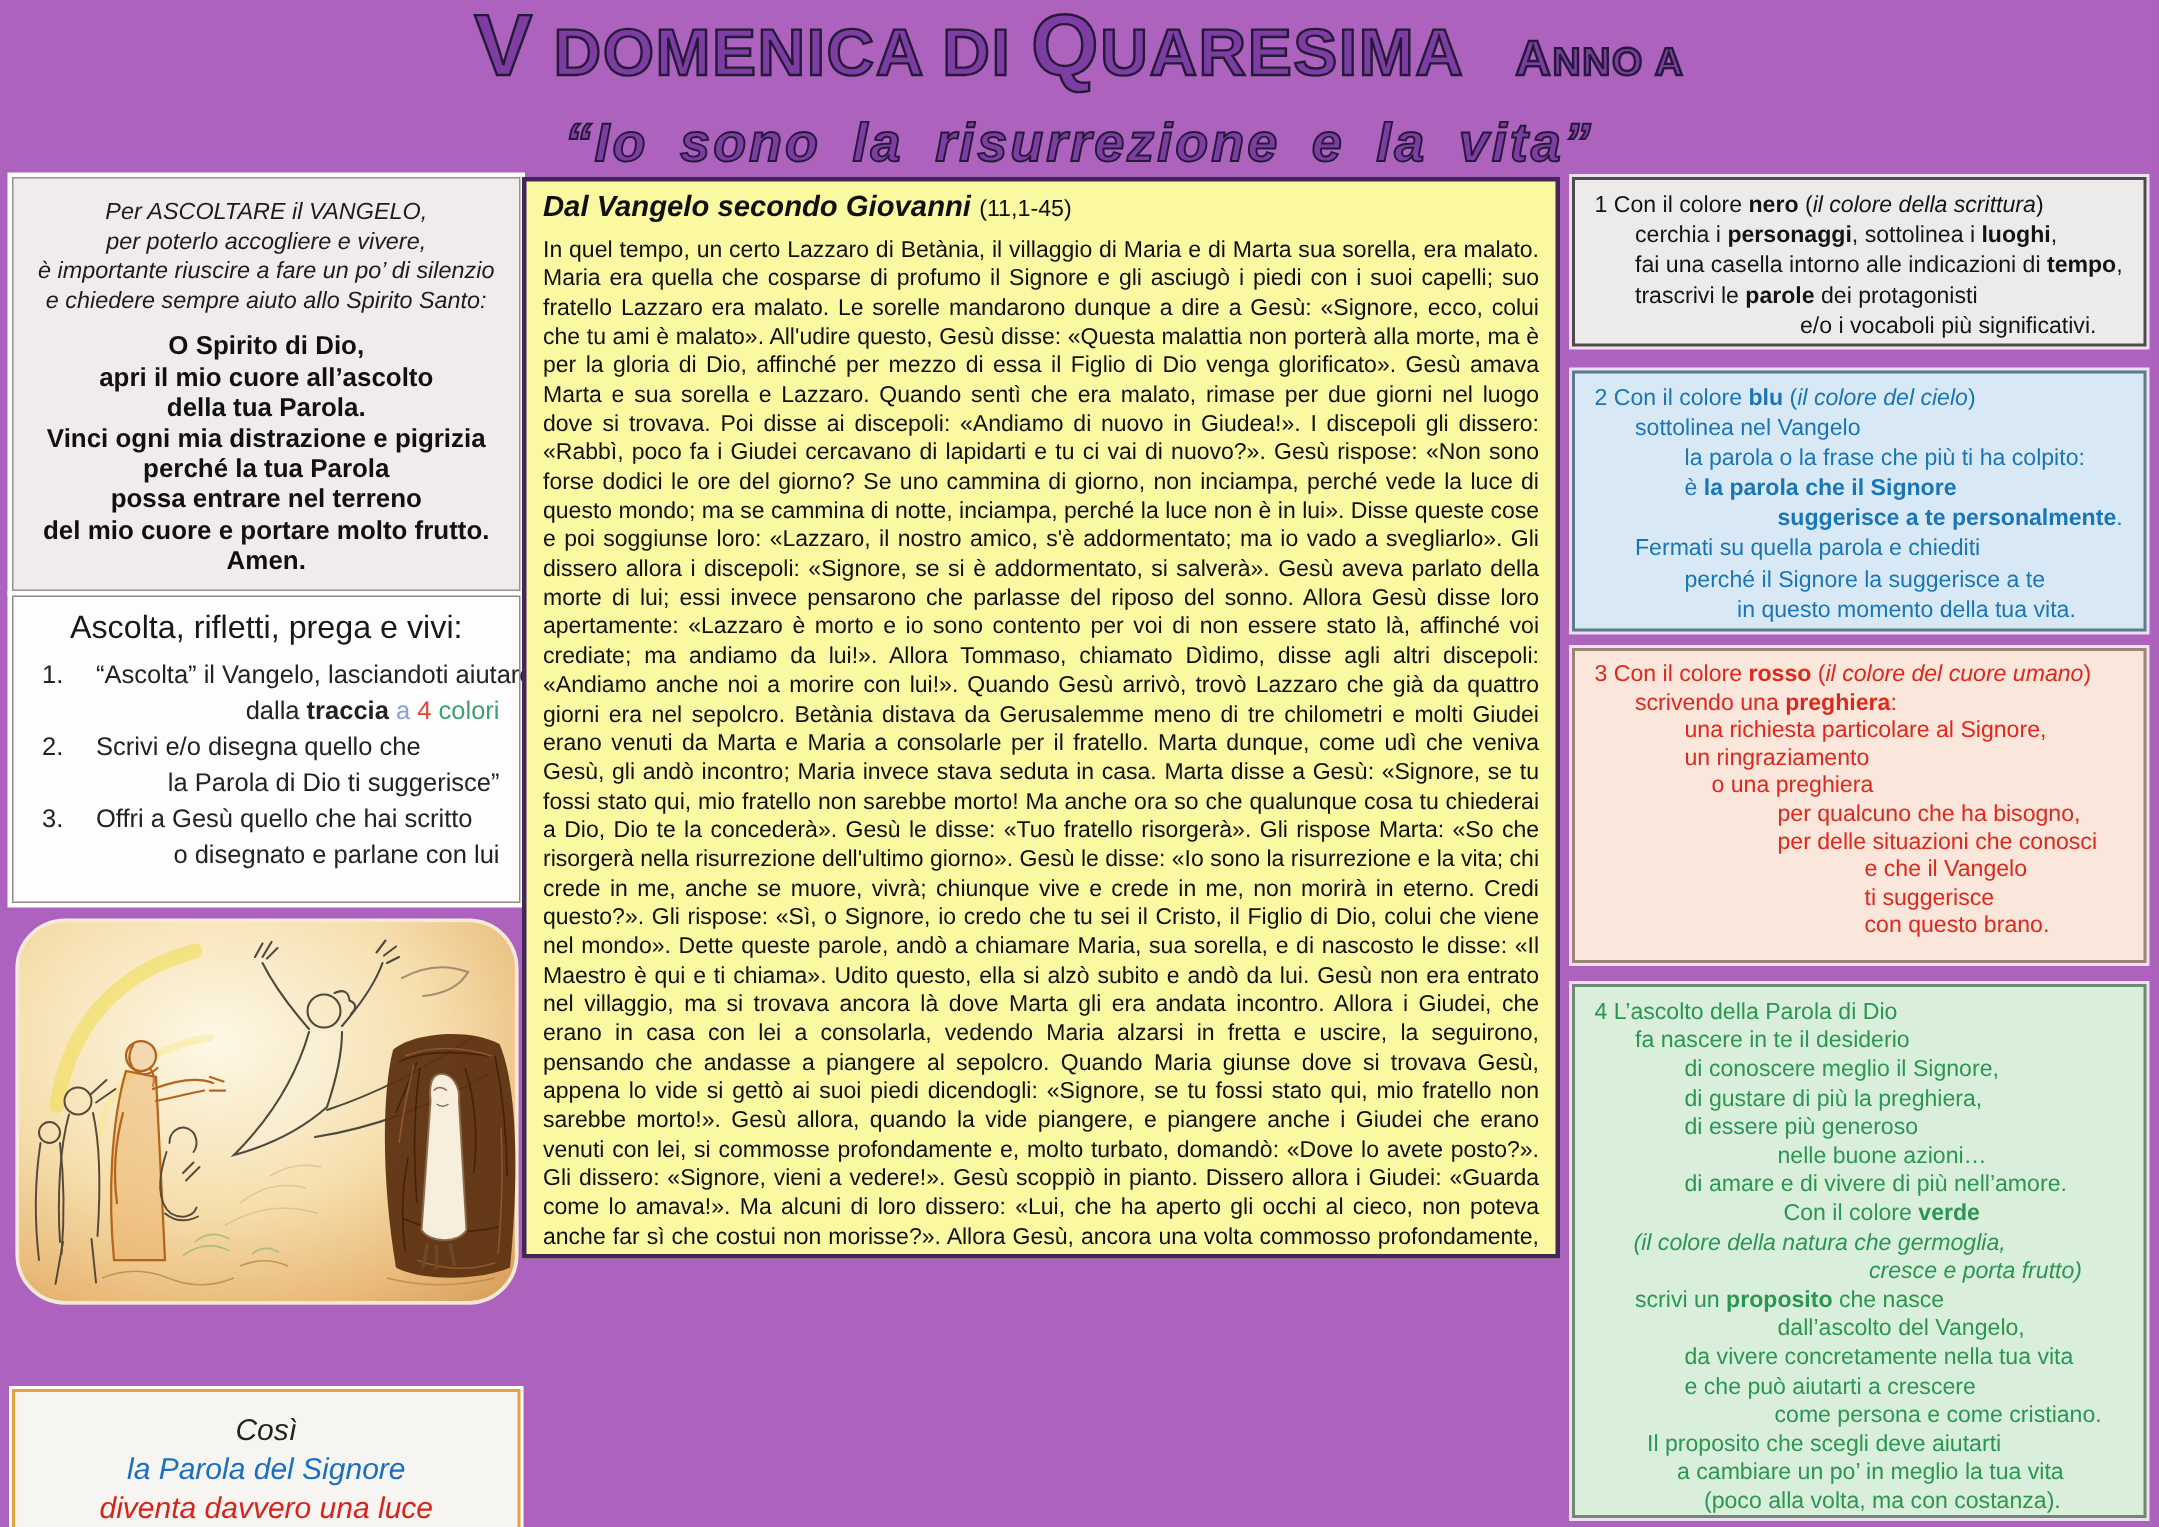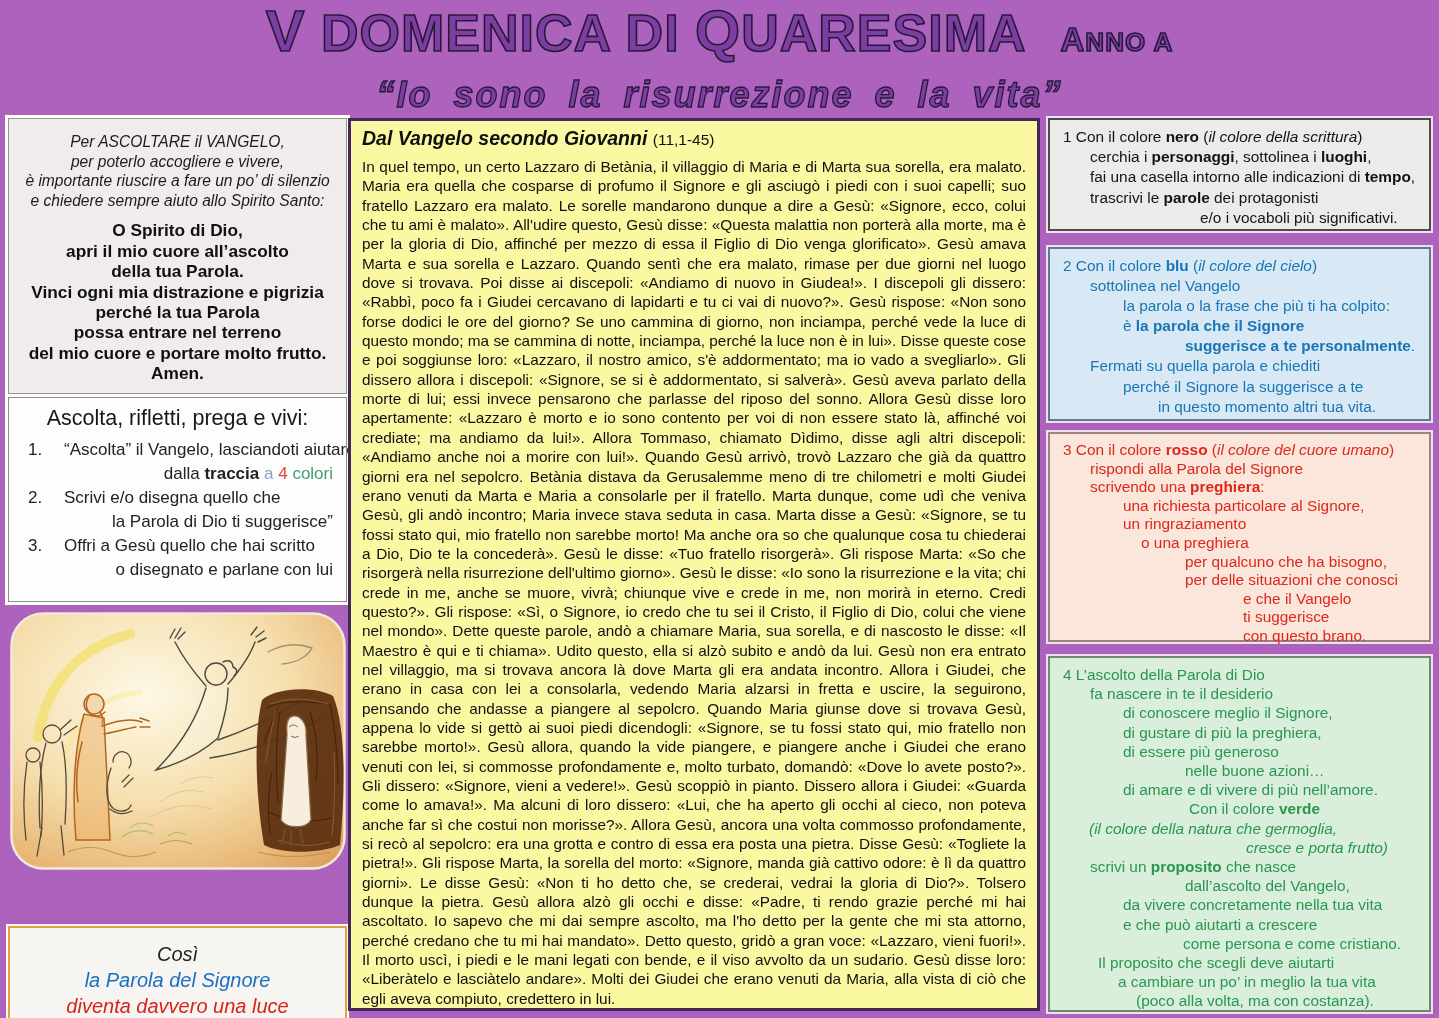--- a/index.html
+++ b/index.html
@@ -4,21 +4,21 @@
 <style>
   html,body{margin:0;padding:0;background:#ad63bd;}
   .page{position:relative;width:1439px;height:1018px;background:#ad63bd;overflow:hidden;
         font-family:"Liberation Sans","DejaVu Sans",sans-serif;}
 
   
   .hdr{position:absolute;top:2px;left:0;width:100%;text-align:center;color:#7d3da2;}
   .t-main{line-height:58px;font-weight:bold;letter-spacing:1px;
           -webkit-text-stroke:1.6px #241a38;}
   .ti{font-size:58px;}
-  .tw{font-size:52px;text-transform:uppercase;}
+  .tw{font-size:44px;text-transform:uppercase;}
   .t-anno{margin-left:34px;}
   .tai{font-size:33px;}
   .tar{font-size:26px;text-transform:uppercase;}
   .subtitle{font-size:36px;font-weight:bold;font-style:italic;letter-spacing:2px;word-spacing:9px;
             -webkit-text-stroke:1.3px #241a38;line-height:40px;}
 
   
   .tl{white-space:nowrap;}
 
   
@@ -35,21 +35,21 @@
   .steps-lines{font-size:17px;line-height:24px;color:#222;}
   .steps-lines .tl{padding-left:10px;}
 
   .fig{position:absolute;left:10px;top:612px;width:336px;height:258px;}
 
   .footnote{top:926px;height:137px;background:#f7f5f2;border:2px solid #e4a13e;
             box-shadow:0 0 0 2px #ffffff;padding-top:13px;text-align:center;}
   .footnote .tl{font-style:italic;font-size:20px;line-height:26px;}
 
   
-  .gospel{position:absolute;left:348px;top:118px;width:692px;height:893px;background:#fbf8a2;
+  .gospel{position:absolute;left:348px;top:118px;width:692px;height:721px;background:#fbf8a2;
           border:3px solid #44275a;box-sizing:border-box;padding:5px 11px;overflow:hidden;}
   .g-title{font-size:19.5px;font-weight:bold;font-style:italic;color:#101010;line-height:25px;}
   .g-ref{font-weight:normal;font-style:normal;font-size:15.5px;}
   .g-body{margin-top:5px;font-size:15.35px;line-height:19.35px;text-align:justify;color:#101010;}
 
   
   .rbox{position:absolute;left:1048px;width:383px;box-sizing:border-box;padding-top:7px;
         font-size:15.4px;box-shadow:0 0 0 2px rgba(250,245,252,.85);}
   .rb1{top:118px;height:113px;background:#edeaea;border:2px solid #4f4b4b;color:#141414;}
   .rb1 .tl{line-height:20.2px;}
@@ -207,25 +207,24 @@
       <div class="tl" style="padding-left: 150px;"><span>e/o i vocaboli più significativi.</span></div>
     </section>
   <section class="rbox rb2">
       <div class="tl" style="padding-left: 13px;"><span>2 Con il colore </span><span style="font-weight: bold;">blu</span><span> (</span><span style="font-style: italic;">il colore del cielo</span><span>)</span></div>
       <div class="tl" style="padding-left: 40px;"><span>sottolinea nel Vangelo</span></div>
       <div class="tl" style="padding-left: 73px;"><span>la parola o la frase che più ti ha colpito:</span></div>
       <div class="tl" style="padding-left: 73px;"><span>è </span><span style="font-weight: bold;">la parola che il Signore</span></div>
       <div class="tl" style="padding-left: 135px;"><span style="font-weight: bold;">suggerisce a te personalmente</span><span>.</span></div>
       <div class="tl" style="padding-left: 40px;"><span>Fermati su quella parola e chiediti</span></div>
       <div class="tl" style="padding-left: 73px;"><span>perché il Signore la suggerisce a te</span></div>
-      <div class="tl" style="padding-left: 108px;"><span>in questo momento altri tua vita.</span></div>
+      <div class="tl" style="padding-left: 108px;"><span>in questo momento della tua vita.</span></div>
     </section>
   <section class="rbox rb3">
       <div class="tl" style="padding-left: 13px;"><span>3 Con il colore </span><span style="font-weight: bold;">rosso</span><span> (</span><span style="font-style: italic;">il colore del cuore umano</span><span>)</span></div>
-      <div class="tl" style="padding-left: 40px;"><span>rispondi alla Parola del Signore</span></div>
       <div class="tl" style="padding-left: 40px;"><span>scrivendo una </span><span style="font-weight: bold;">preghiera</span><span>:</span></div>
       <div class="tl" style="padding-left: 73px;"><span>una richiesta particolare al Signore,</span></div>
       <div class="tl" style="padding-left: 73px;"><span>un ringraziamento</span></div>
       <div class="tl" style="padding-left: 91px;"><span>o una preghiera</span></div>
       <div class="tl" style="padding-left: 135px;"><span>per qualcuno che ha bisogno,</span></div>
       <div class="tl" style="padding-left: 135px;"><span>per delle situazioni che conosci</span></div>
       <div class="tl" style="padding-left: 193px;"><span>e che il Vangelo</span></div>
       <div class="tl" style="padding-left: 193px;"><span>ti suggerisce</span></div>
       <div class="tl" style="padding-left: 193px;"><span>con questo brano.</span></div>
     </section>

